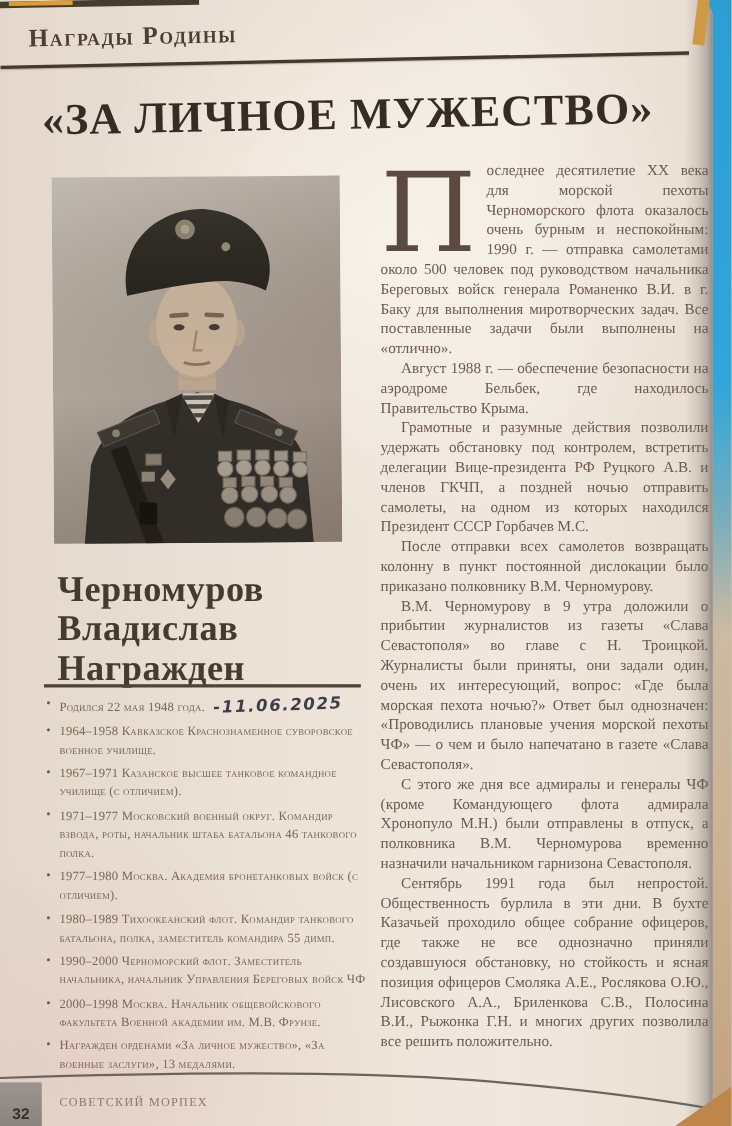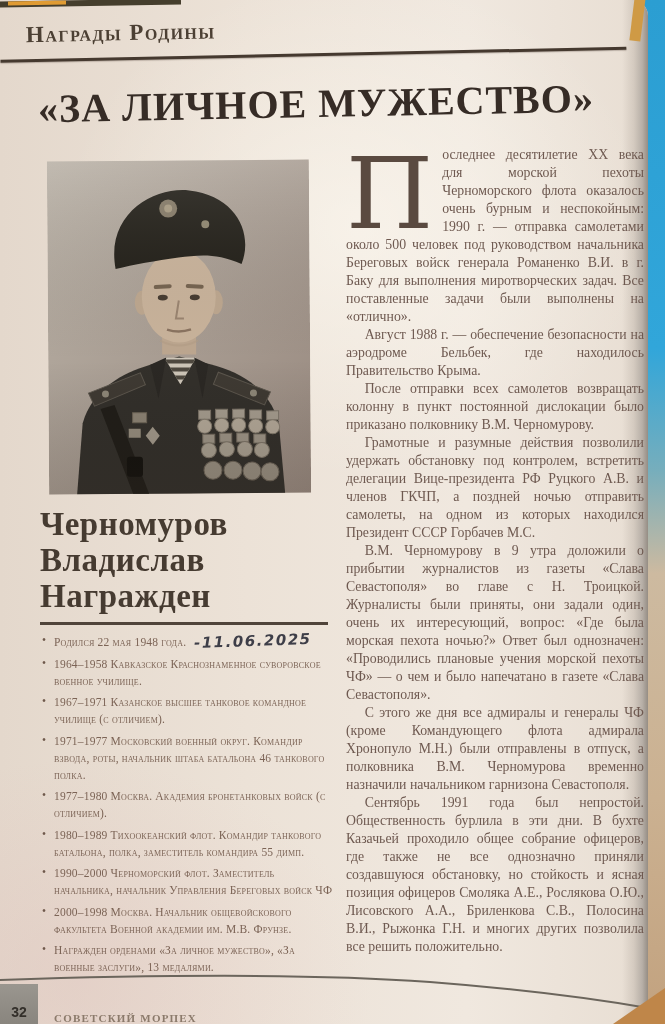--- a/index.html
+++ b/index.html
@@ -60,21 +60,21 @@
     position:absolute;left:14px;top:80px;width:604px;margin:0;
     text-align:center;font-size:40px;font-weight:800;letter-spacing:1px;color:#362c26;
     transform:rotate(-1.1deg);
   }
 
   
   .photo-frame{position:absolute;left:48px;top:160px;width:262px;height:334px;transform:rotate(-0.4deg);}
   .photo-frame svg{display:block;width:100%;height:100%;}
 
   .name{
-    position:absolute;left:40px;top:506px;margin:0;width:300px;
+    position:absolute;left:40px;top:506px;margin:12px;width:300px;
     font-size:33px;line-height:36px;font-weight:700;letter-spacing:0.5px;color:#463b31;
   }
   .name-rule{position:absolute;left:40px;top:622px;width:288px;height:3px;background:#50443a;}
 
   .bio{
     position:absolute;left:40px;top:633px;width:294px;margin:0;padding:0;list-style:none;
     font-variant:small-caps;font-size:11.5px;line-height:17px;letter-spacing:0.2px;color:#7c6456;
   }
   .bio li{position:relative;padding-left:14px;margin-bottom:4.5px;}
   .bio li::before{content:"•";position:absolute;left:2px;top:-1px;color:#6e584b;}
@@ -96,21 +96,21 @@
   
   .footer-line{position:absolute;left:0;top:968px;}
   .page-num{
     position:absolute;left:0;top:984px;width:38px;height:56px;
     display:flex;align-items:center;justify-content:center;
     background:linear-gradient(180deg,#9a968f,#827e77);
     font-family:"Liberation Sans",sans-serif;font-weight:bold;font-size:14px;color:#332f2a;
   }
   .mag-name{
     position:absolute;left:54px;top:996px;
-    font-size:11px;font-weight:700;letter-spacing:1.2px;color:#8b7a6b;margin-top:16px;
+    font-size:11px;font-weight:400;letter-spacing:1.2px;color:#8b7a6b;
   }
 </style>
 </head>
 <body>
 
 <div class="scene">
 
   <div class="blue-strip"></div>
   <div class="orange-sliver"></div>
   <div class="corner-tan"></div>
@@ -222,22 +222,22 @@
         <li><span>1977–1980 Москва. Академия бронетанковых войск (с отличием).</span></li>
         <li><span>1980–1989 Тихоокеанский флот. Командир танкового батальона, полка, заместитель командира 55 димп.</span></li>
         <li><span>1990–2000 Черноморский флот. Заместитель начальника, начальник Управления Береговых войск ЧФ</span></li>
         <li><span>2000–1998 Москва. Начальник общевойскового факультета Военной академии им. М.В. Фрунзе.</span></li>
         <li><span>Награжден орденами «За личное мужество», «За военные заслуги», 13 медалями.</span></li>
       </ul>
 
       <div class="right-col">
         <p class="first"><span class="dropcap">П</span><span>оследнее десятилетие XX века для морской пехоты Черноморского флота оказалось очень бурным и неспокойным: 1990 г. — отправка самолетами около 500 человек под руководством начальника Береговых войск генерала Романенко В.И. в г. Баку для выполнения миротворческих задач. Все поставленные задачи были выполнены на «отлично».</span></p>
         <p>Август 1988 г. — обеспечение безопасности на аэродроме Бельбек, где находилось Правительство Крыма.</p>
+        <p>Грамотные и разумные действия позволили удержать обстановку под контролем, встретить делегации Вице-президента РФ Руцкого А.В. и членов ГКЧП, а поздней ночью отправить самолеты, на одном из которых находился Президент СССР Горбачев М.С.</p>
         <p>После отправки всех самолетов возвращать колонну в пункт постоянной дислокации было приказано полковнику В.М. Черномурову.</p>
-        <p>Грамотные и разумные действия позволили удержать обстановку под контролем, встретить делегации Вице-президента РФ Руцкого А.В. и членов ГКЧП, а поздней ночью отправить самолеты, на одном из которых находился Президент СССР Горбачев М.С.</p>
         <p>В.М. Черномурову в 9 утра доложили о прибытии журналистов из газеты «Слава Севастополя» во главе с Н. Троицкой. Журналисты были приняты, они задали один, очень их интересующий, вопрос: «Где была морская пехота ночью?» Ответ был однозначен: «Проводились плановые учения морской пехоты ЧФ» — о чем и было напечатано в газете «Слава Севастополя».</p>
         <p>С этого же дня все адмиралы и генералы ЧФ (кроме Командующего флота адмирала Хронопуло М.Н.) были отправлены в отпуск, а полковника В.М. Черномурова временно назначили начальником гарнизона Севастополя.</p>
         <p>Сентябрь 1991 года был непростой. Общественность бурлила в эти дни. В бухте Казачьей проходило общее собрание офицеров, где также не все однозначно приняли создавшуюся обстановку, но стойкость и ясная позиция офицеров Смоляка А.Е., Рослякова О.Ю., Лисовского А.А., Бриленкова С.В., Полосина В.И., Рыжонка Г.Н. и многих других позволила все решить положительно.</p>
       </div>
 
       <svg class="footer-line" width="648" height="50">
         <path d="M0,12 C180,6 320,6 430,14 C520,21 590,30 648,40" stroke="#6b655c" stroke-width="2" fill="none"></path>
       </svg>
       <div class="page-num">32</div>
       <div class="mag-name">СОВЕТСКИЙ МОРПЕХ</div>

